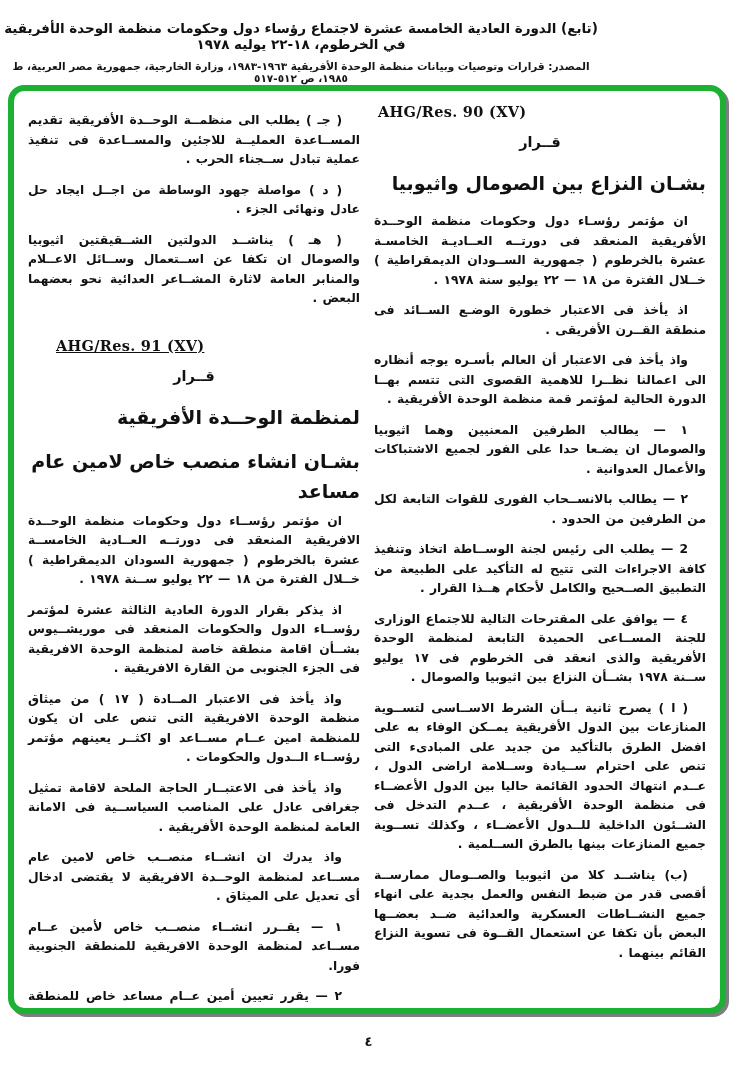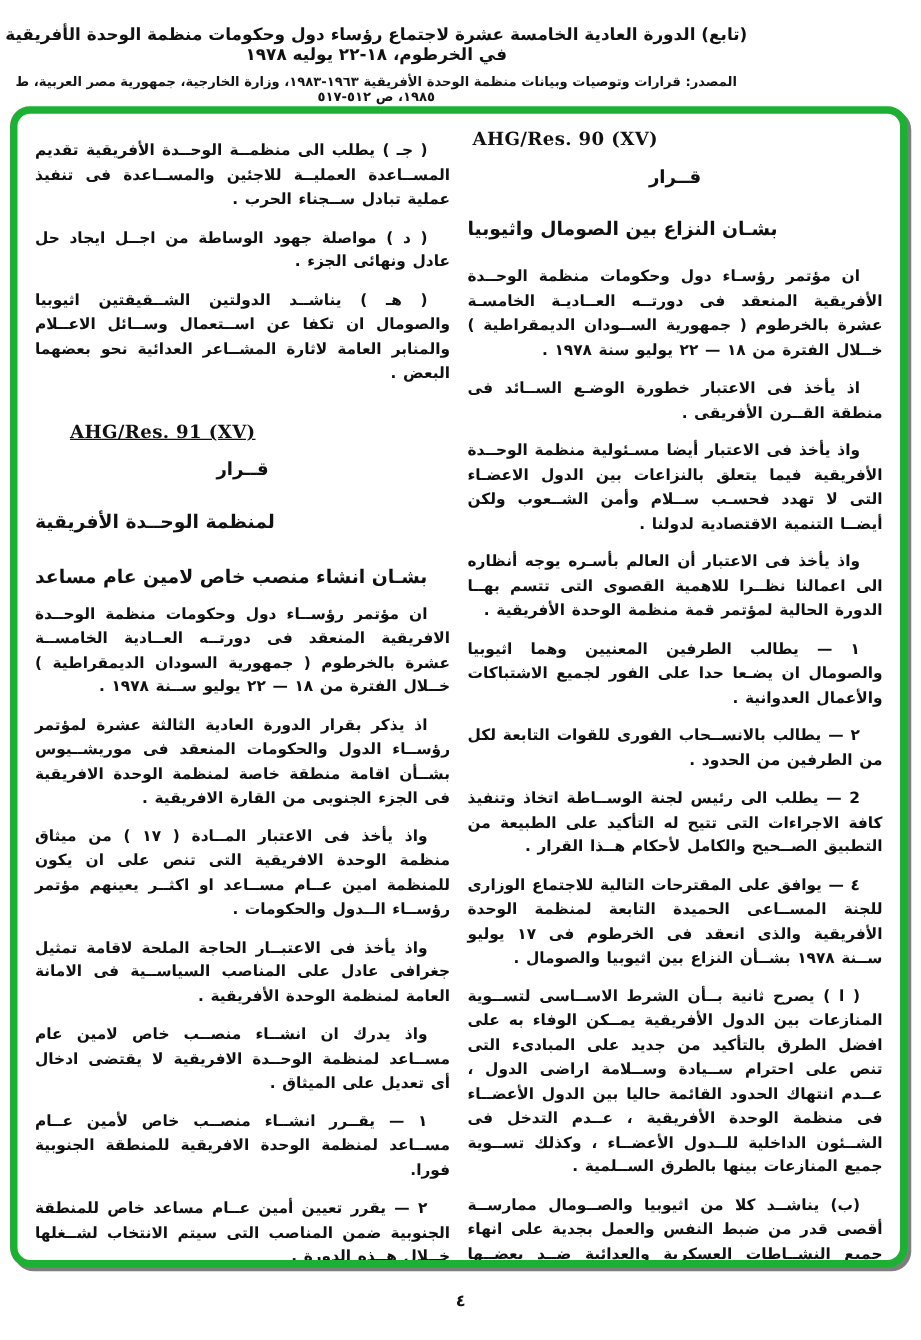--- a/index.html
+++ b/index.html
@@ -44,21 +44,21 @@
     font-weight:bold; font-size:14.5px;
     padding:4px 0 0 4px; letter-spacing:0.3px;
   }
   .col-left .res-ref { margin-top:24px; padding-left:28px;text-decoration:underline; }
 
   .h-qarar {
     direction:rtl; text-align:center; font-weight:bold; font-size:14.5px;
     margin:14px 0 18px 0;
   }
   .h-subject {
-    direction:rtl; text-align:left; font-weight:bold; font-size:15px;
+    direction:rtl; text-align:right; font-weight:bold; font-size:19px;
     margin:0 0 6px 0; line-height:30px;
   }
   .h-subject.last { margin-bottom:14px; }
 
   p.ar {
     direction:rtl; unicode-bidi:embed;
     text-align:justify; text-align-last:right;
     font-weight:bold;
     font-size:12.3px; line-height:19.5px;
     margin:0 0 11px 0;
@@ -86,21 +86,20 @@
   <div class="frame">
     <div class="columns">
 
       <section class="col col-right">
         <div class="res-ref">AHG/Res. 90 (XV)</div>
         <div class="h-qarar">قــرار</div>
         <div class="h-subject last">بشـان النزاع بين الصومال واثيوبيا</div>
 
         <p class="ar">ان مؤتمر رؤسـاء دول وحكومات منظمة الوحــدة الأفريقية المنعقد فى دورتــه العــاديـة الخامسـة عشرة بالخرطوم ( جمهورية الســودان الديمقراطية ) خــلال الفترة من ١٨ — ٢٢ يوليو سنة ١٩٧٨ .</p>
         <p class="ar">اذ يأخذ فى الاعتبار خطورة الوضـع الســائد فى منطقة القــرن الأفريقى .</p>
-        <p class="ar">واذ يأخذ فى الاعتبار أيضا مسـئولية منظمة الوحــدة الأفريقية فيما يتعلق بالنزاعات بين الدول الاعضـاء التى لا تهدد فحسـب ســلام وأمن الشــعوب ولكن أيضــا التنمية الاقتصادية لدولنا .</p>
         <p class="ar">واذ يأخذ فى الاعتبار أن العالم بأسـره يوجه أنظاره الى اعمالنا نظــرا للاهمية القصوى التى تتسم بهــا الدورة الحالية لمؤتمر قمة منظمة الوحدة الأفريقية .</p>
         <p class="ar">١ — يطالب الطرفين المعنيين وهما اثيوبيا والصومال ان يضـعا حدا على الفور لجميع الاشتباكات والأعمال العدوانية .</p>
         <p class="ar">٢ — يطالب بالانســحاب الفورى للقوات التابعة لكل من الطرفين من الحدود .</p>
         <p class="ar">2 — يطلب الى رئيس لجنة الوســاطة اتخاذ وتنفيذ كافة الاجراءات التى تتيح له التأكيد على الطبيعة من التطبيق الصــحيح والكامل لأحكام هــذا القرار .</p>
         <p class="ar">٤ — يوافق على المقترحات التالية للاجتماع الوزارى للجنة المســاعى الحميدة التابعة لمنظمة الوحدة الأفريقية والذى انعقد فى الخرطوم فى ١٧ يوليو ســنة ١٩٧٨ بشــأن النزاع بين اثيوبيا والصومال .</p>
         <p class="ar">( ا ) يصرح ثانية بــأن الشرط الاســاسى لتســوية المنازعات بين الدول الأفريقية يمــكن الوفاء به على افضل الطرق بالتأكيد من جديد على المبادىء التى تنص على احترام ســيادة وســلامة اراضى الدول ، عــدم انتهاك الحدود القائمة حاليا بين الدول الأعضــاء فى منظمة الوحدة الأفريقية ، عــدم التدخل فى الشــئون الداخلية للــدول الأعضــاء ، وكذلك تســوية جميع المنازعات بينها بالطرق الســلمية .</p>
         <p class="ar">(ب) يناشــد كلا من اثيوبيا والصــومال ممارســة أقصى قدر من ضبط النفس والعمل بجدية على انهاء جميع النشــاطات العسكرية والعدائية ضــد بعضــها البعض بأن تكفا عن استعمال القــوة فى تسوية النزاع القائم بينهما .</p>
       </section>
 
       <section class="col col-left">

